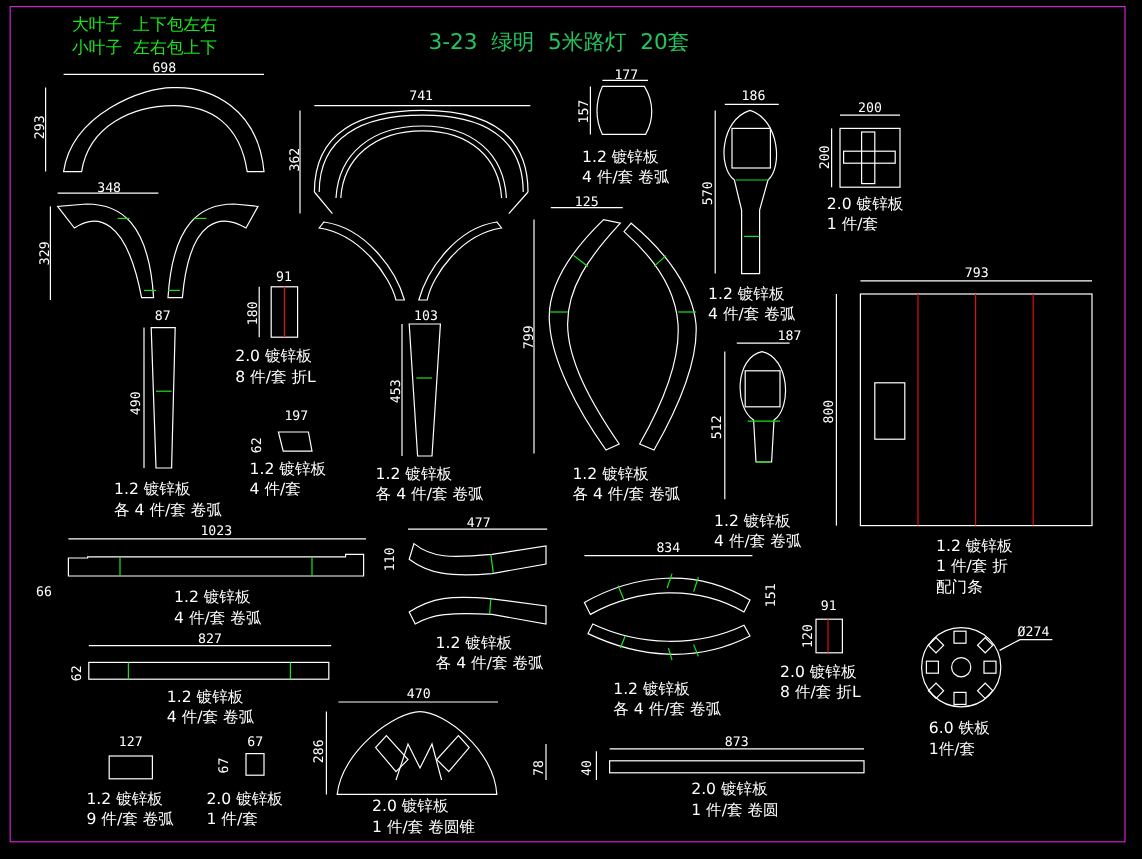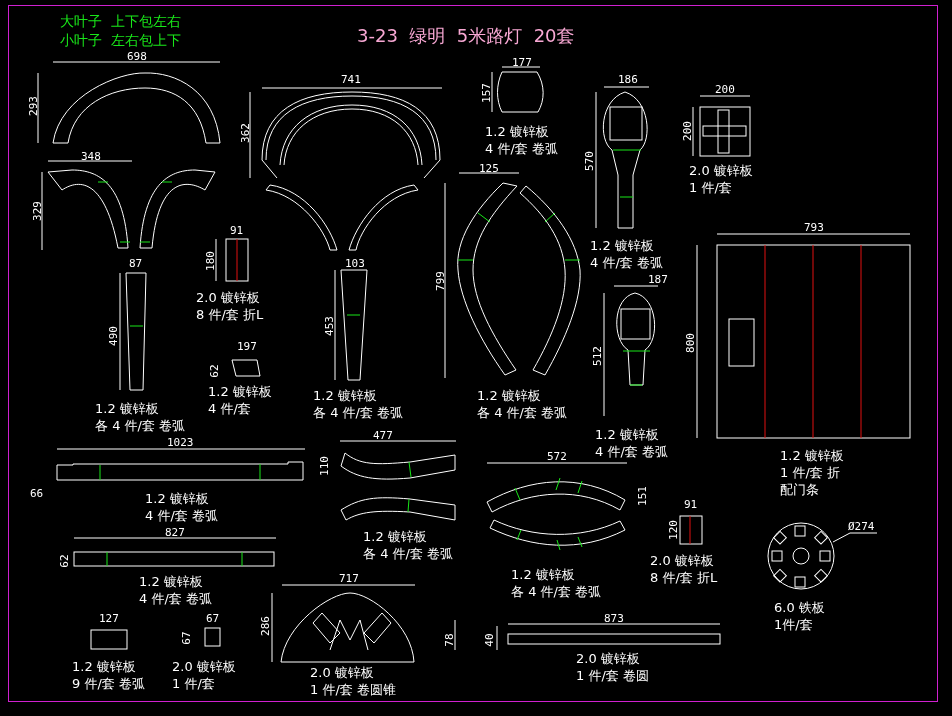--- a/index.html
+++ b/index.html
@@ -1,21 +1,21 @@
 <!DOCTYPE html>
 <html><head>
 <meta charset="utf-8">
 <style>
   html,body{margin:0;padding:0;background:#000;}
   body{width:952px;height:716px;position:relative;overflow:hidden;font-family:"DejaVu Sans Mono","Liberation Mono",monospace;}
   #frame{position:absolute;left:8px;top:5px;width:930px;height:697px;border:1px solid #d020d0;box-sizing:border-box;}
   svg#cad{position:absolute;left:0;top:0;}
   .lbl{position:absolute;color:#fff;font-size:13px;line-height:17px;white-space:pre;font-family:"DejaVu Sans","Liberation Sans",sans-serif;}
   .green{color:#19e619;font-size:14px;line-height:18px;}
-  .title{color:#f9a8d4;font-size:18px;}
+  .title{color:#22c55e;font-size:18px;}
   .dim{position:absolute;color:#fff;font-size:11px;line-height:12px;font-family:"DejaVu Sans Mono",monospace;}
   .vdim{transform:rotate(-90deg);transform-origin:center;}
 </style>
 </head>
 <body>
 
 <div id="frame"></div>
 
 <svg id="cad" width="952" height="716" fill="none" stroke="#fff" stroke-width="1">
 
@@ -227,33 +227,33 @@
 <div class="dim" style="left:618px;top:74px">186</div>
 <div class="dim vdim" style="left:580px;top:155px">570</div>
 <div class="dim" style="left:715px;top:84px">200</div>
 <div class="dim vdim" style="left:678px;top:125px">200</div>
 <div class="dim" style="left:648px;top:274px">187</div>
 <div class="dim vdim" style="left:588px;top:350px">512</div>
 <div class="dim" style="left:804px;top:222px">793</div>
 <div class="dim vdim" style="left:681px;top:337px">800</div>
 <div class="dim" style="left:167px;top:437px">1023</div>
 <div class="dim" style="left:30px;top:488px">66</div>
-<div class="dim" style="left:373px;top:430px">477</div>
+<div class="dim" style="left:389px;top:430px">477</div>
 <div class="dim vdim" style="left:315px;top:460px">110</div>
-<div class="dim" style="left:547px;top:451px">572</div>
+<div class="dim" style="left:547px;top:451px">834</div>
 <div class="dim vdim" style="left:633px;top:490px">151</div>
 <div class="dim" style="left:165px;top:527px">827</div>
 <div class="dim vdim" style="left:58px;top:555px">62</div>
 <div class="dim" style="left:684px;top:499px">91</div>
 <div class="dim vdim" style="left:664px;top:524px">120</div>
 <div class="dim" style="left:848px;top:521px">Ø274</div>
 <div class="dim" style="left:99px;top:613px">127</div>
 <div class="dim" style="left:206px;top:613px">67</div>
 <div class="dim vdim" style="left:180px;top:632px">67</div>
-<div class="dim" style="left:339px;top:573px">717</div>
+<div class="dim" style="left:339px;top:573px">470</div>
 <div class="dim vdim" style="left:256px;top:620px">286</div>
 <div class="dim vdim" style="left:443px;top:634px">78</div>
 <div class="dim" style="left:604px;top:613px">873</div>
 <div class="dim vdim" style="left:483px;top:634px">40</div>
 
 <div class="lbl" style="left:485px;top:123px"><span>1.2 镀锌板</span><br><span>4 件/套 卷弧</span></div>
 <div class="lbl" style="left:689px;top:162px"><span>2.0 镀锌板</span><br><span>1 件/套</span></div>
 <div class="lbl" style="left:590px;top:237px"><span>1.2 镀锌板</span><br><span>4 件/套 卷弧</span></div>
 <div class="lbl" style="left:196px;top:289px"><span>2.0 镀锌板</span><br><span>8 件/套 折L</span></div>
 <div class="lbl" style="left:208px;top:383px"><span>1.2 镀锌板</span><br><span>4 件/套</span></div>

